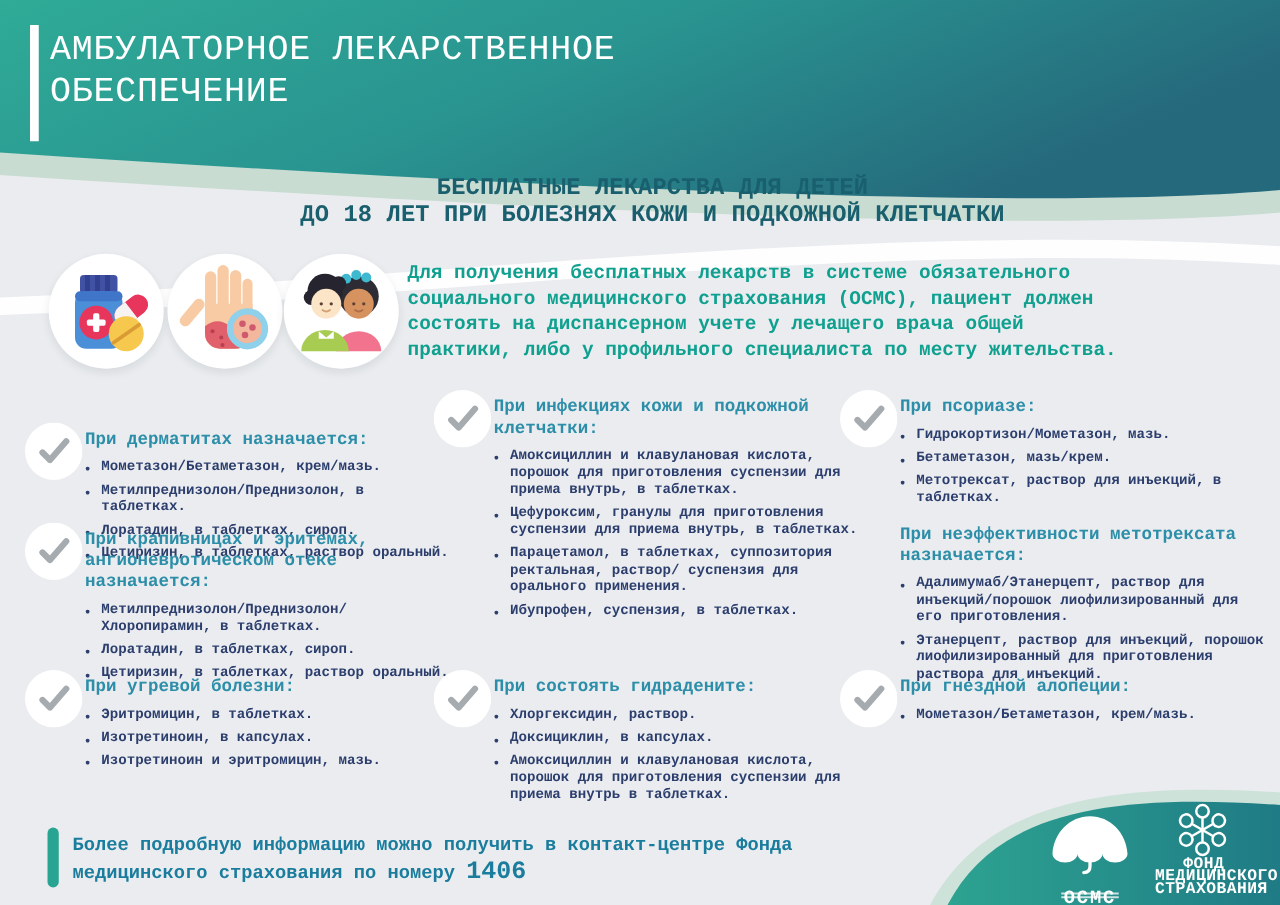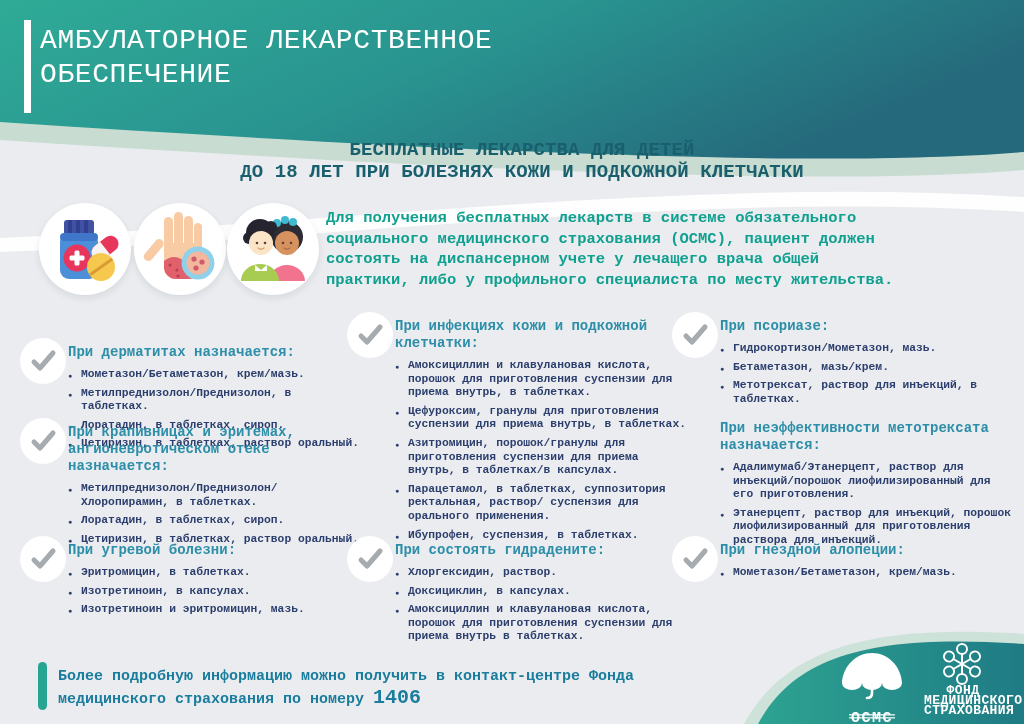--- a/index.html
+++ b/index.html
@@ -221,21 +221,20 @@
 
   <section class="sec" style="left:357px; top:318px;">
     <span class="check"><svg width="46" height="46" viewBox="0 0 46 46">
           <circle cx="23" cy="23" r="23" fill="#ffffff"></circle>
           <path d="M14 24 l6 6 l13 -15" stroke="#a6abb0" stroke-width="5" fill="none" stroke-linecap="round" stroke-linejoin="round"></path>
         </svg></span>
     <h3>При инфекциях кожи и подкожной клетчатки:</h3>
     <ul>
       <li>Амоксициллин и клавулановая кислота, порошок для приготовления суспензии для приема внутрь, в таблетках.</li>
       <li>Цефуроксим, гранулы для приготовления суспензии для приема внутрь, в таблетках.</li>
-      <li>Азитромицин, порошок/гранулы для приготовления суспензии для приема внутрь, в таблетках/в капсулах.</li>
       <li>Парацетамол, в таблетках, суппозитория ректальная, раствор/ суспензия для орального применения.</li>
       <li>Ибупрофен, суспензия, в таблетках.</li>
     </ul>
   </section>
 
   <section class="sec" style="left:357px; top:542px;">
     <span class="check"><svg width="46" height="46" viewBox="0 0 46 46">
           <circle cx="23" cy="23" r="23" fill="#ffffff"></circle>
           <path d="M14 24 l6 6 l13 -15" stroke="#a6abb0" stroke-width="5" fill="none" stroke-linecap="round" stroke-linejoin="round"></path>
         </svg></span>

